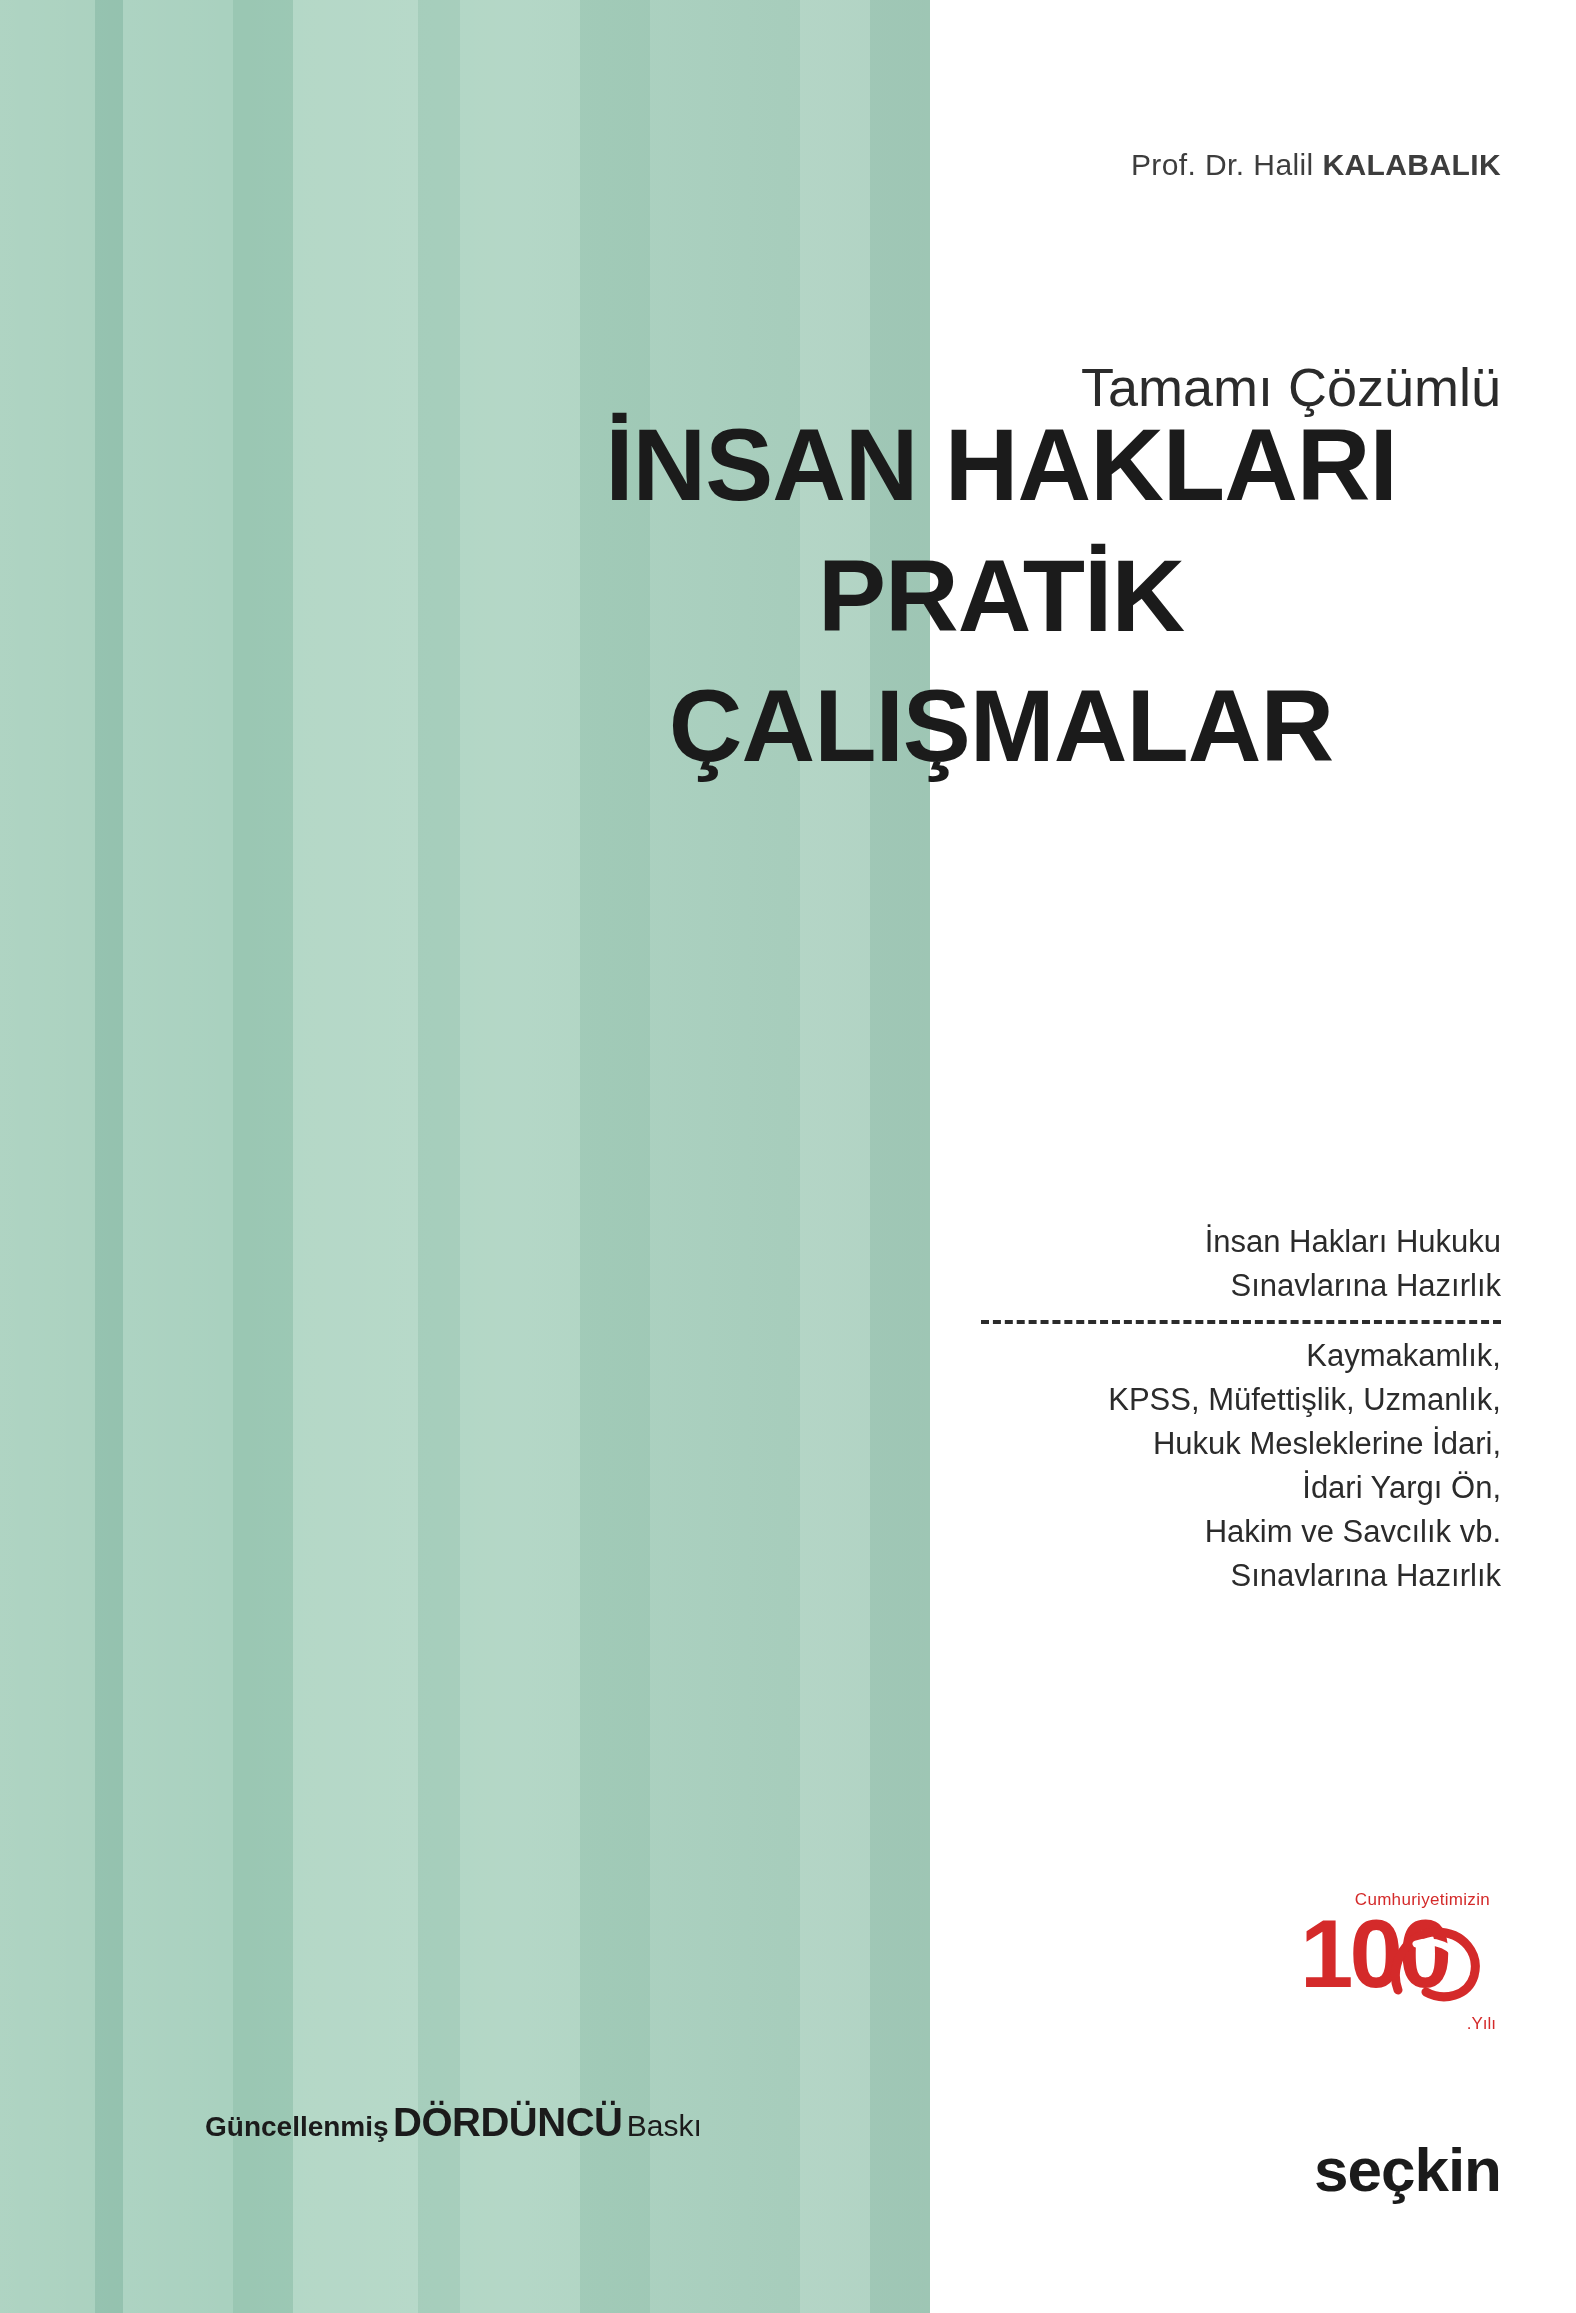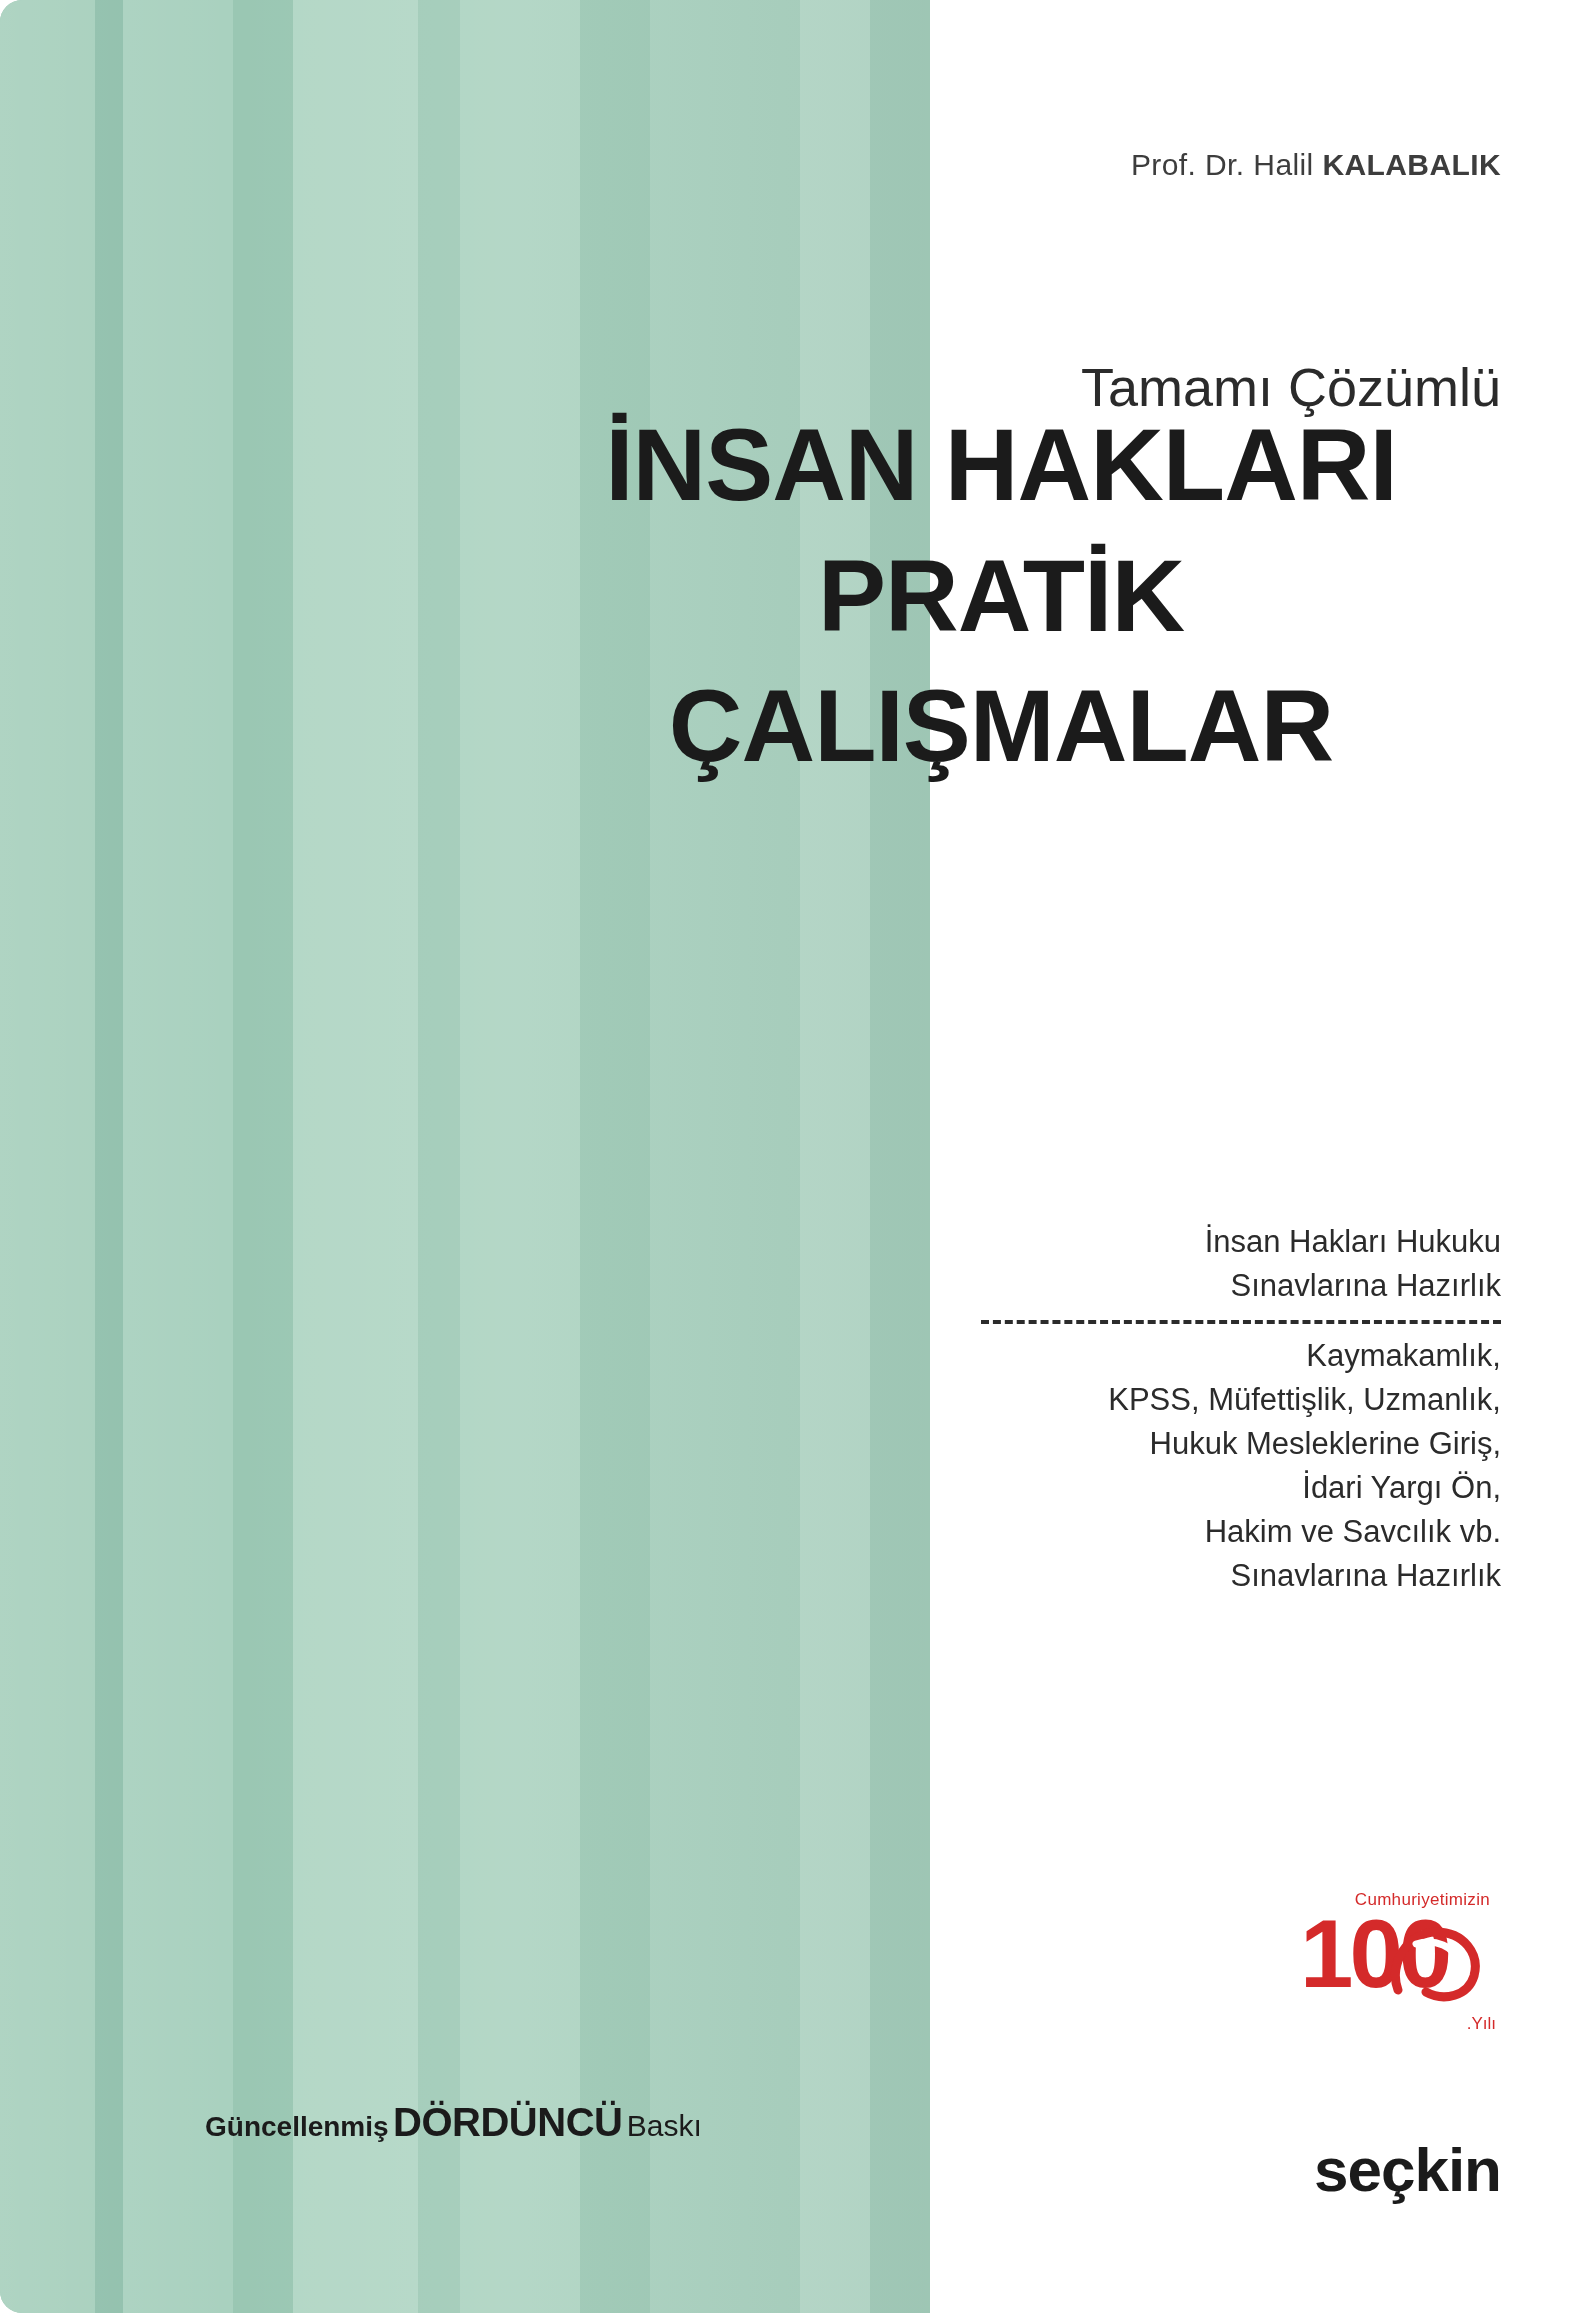--- a/index.html
+++ b/index.html
@@ -9,21 +9,20 @@
   }
   body {
     font-family: "Liberation Sans", sans-serif;
   }
   .cover {
     position: relative;
     width: 1576px;
     height: 2313px;
     overflow: hidden;
     background: #ffffff;
-    border-radius: 22px;
   }
   
   .green-panel {
     position: absolute;
     left: 0;
     top: 0;
     width: 930px;
     height: 2313px;
     background: #9cc8b4;
     overflow: hidden;
@@ -205,21 +204,21 @@
     <span class="line">PRATİK</span>
     <span class="line">ÇALIŞMALAR</span>
   </div>
 
   <div class="subtitle-block">
     <span class="sub-line">İnsan Hakları Hukuku</span>
     <span class="sub-line">Sınavlarına Hazırlık</span>
     <div class="dashed-rule"></div>
     <span class="exam-line">Kaymakamlık,</span>
     <span class="exam-line">KPSS, Müfettişlik, Uzmanlık,</span>
-    <span class="exam-line">Hukuk Mesleklerine Giriş,</span>
+    <span class="exam-line">Hukuk Mesleklerine İdari,</span>
     <span class="exam-line">İdari Yargı Ön,</span>
     <span class="exam-line">Hakim ve Savcılık vb.</span>
     <span class="exam-line">Sınavlarına Hazırlık</span>
   </div>
 
   <div class="emblem">
     <div class="cumh">Cumhuriyetimizin</div>
     <div class="hundred">100</div>
     <svg class="swoosh" viewBox="0 0 96 78">
       <path d="M12,66 C2,40 22,8 50,8 C78,8 94,30 88,52 C82,72 58,78 40,68" fill="none" stroke="#d42a2a" stroke-width="9" stroke-linecap="round"></path>

